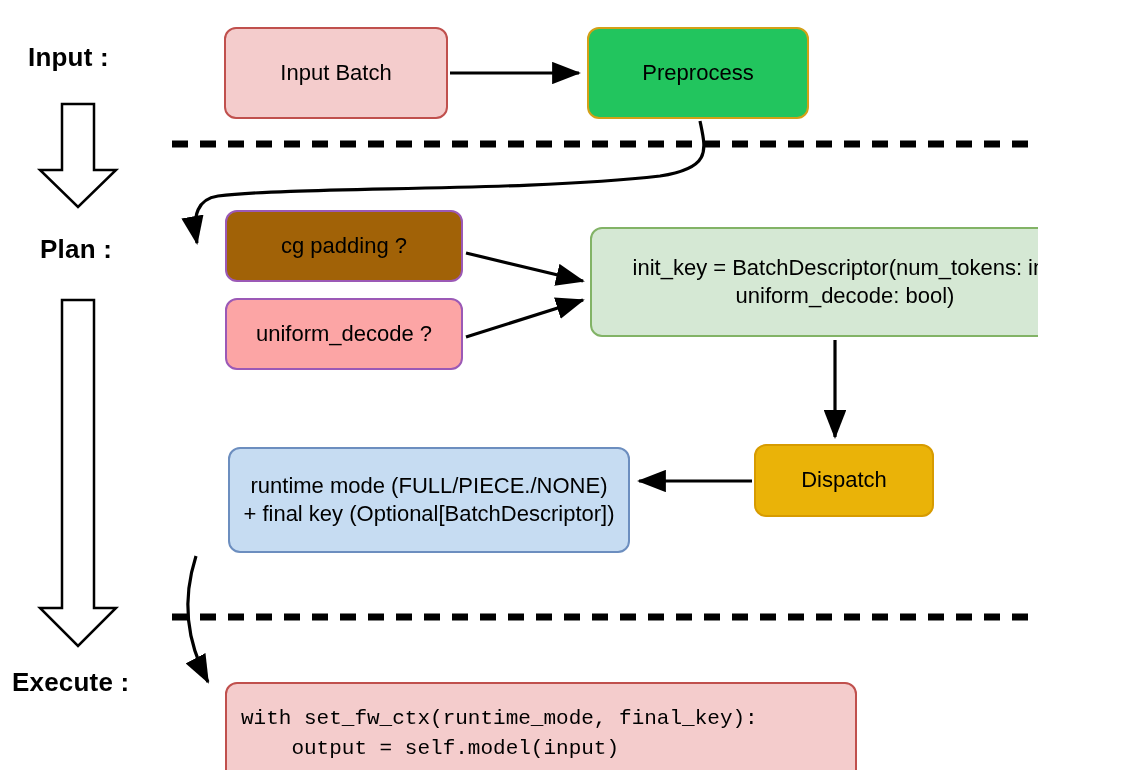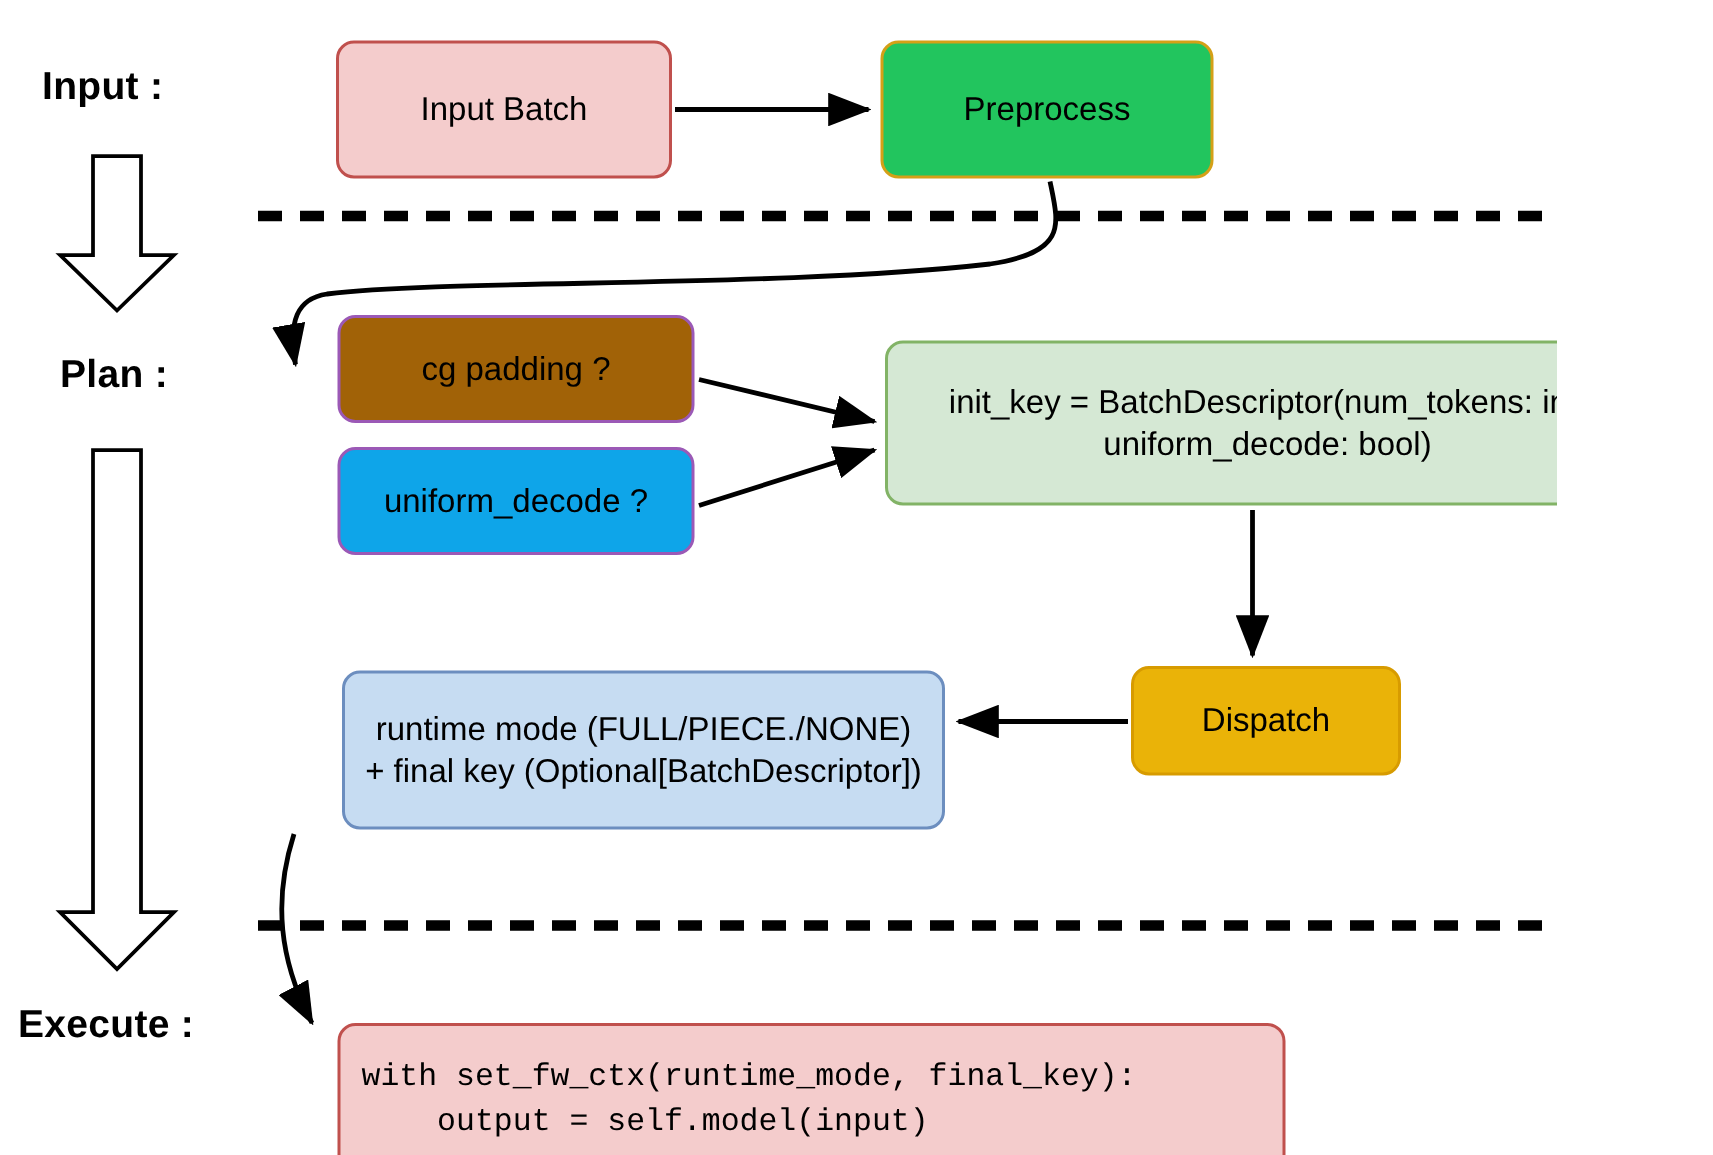--- a/index.html
+++ b/index.html
@@ -127,21 +127,21 @@
   </div>
 
   <div class="node" id="node-preprocess" style="background: #22c55e; border-color: rgb(212, 160, 23);">
     <span class="txt">Preprocess</span>
   </div>
 
   <div class="node" id="node-cg-padding" style="background: #a16207; border-color: rgb(155, 89, 182);">
     <span class="txt">cg padding ?</span>
   </div>
 
-  <div class="node" id="node-uniform-dec" style="background: #0ea5e9; border-color: rgb(155, 89, 182);">
+  <div class="node" id="node-uniform-dec" style="background: #fca5a5; border-color: rgb(155, 89, 182);">
     <span class="txt">uniform_decode ?</span>
   </div>
 
   <div class="node" id="node-init-key" style="background: rgb(213, 232, 212); border-color: rgb(130, 179, 102);">
     <span class="txt">init_key = BatchDescriptor(num_tokens: int,
 uniform_decode: bool)</span>
   </div>
 
   <div class="node" id="node-runtime-mode" style="background: rgb(198, 220, 242); border-color: rgb(108, 142, 191);">
     <span class="txt">runtime mode (FULL/PIECE./NONE)

